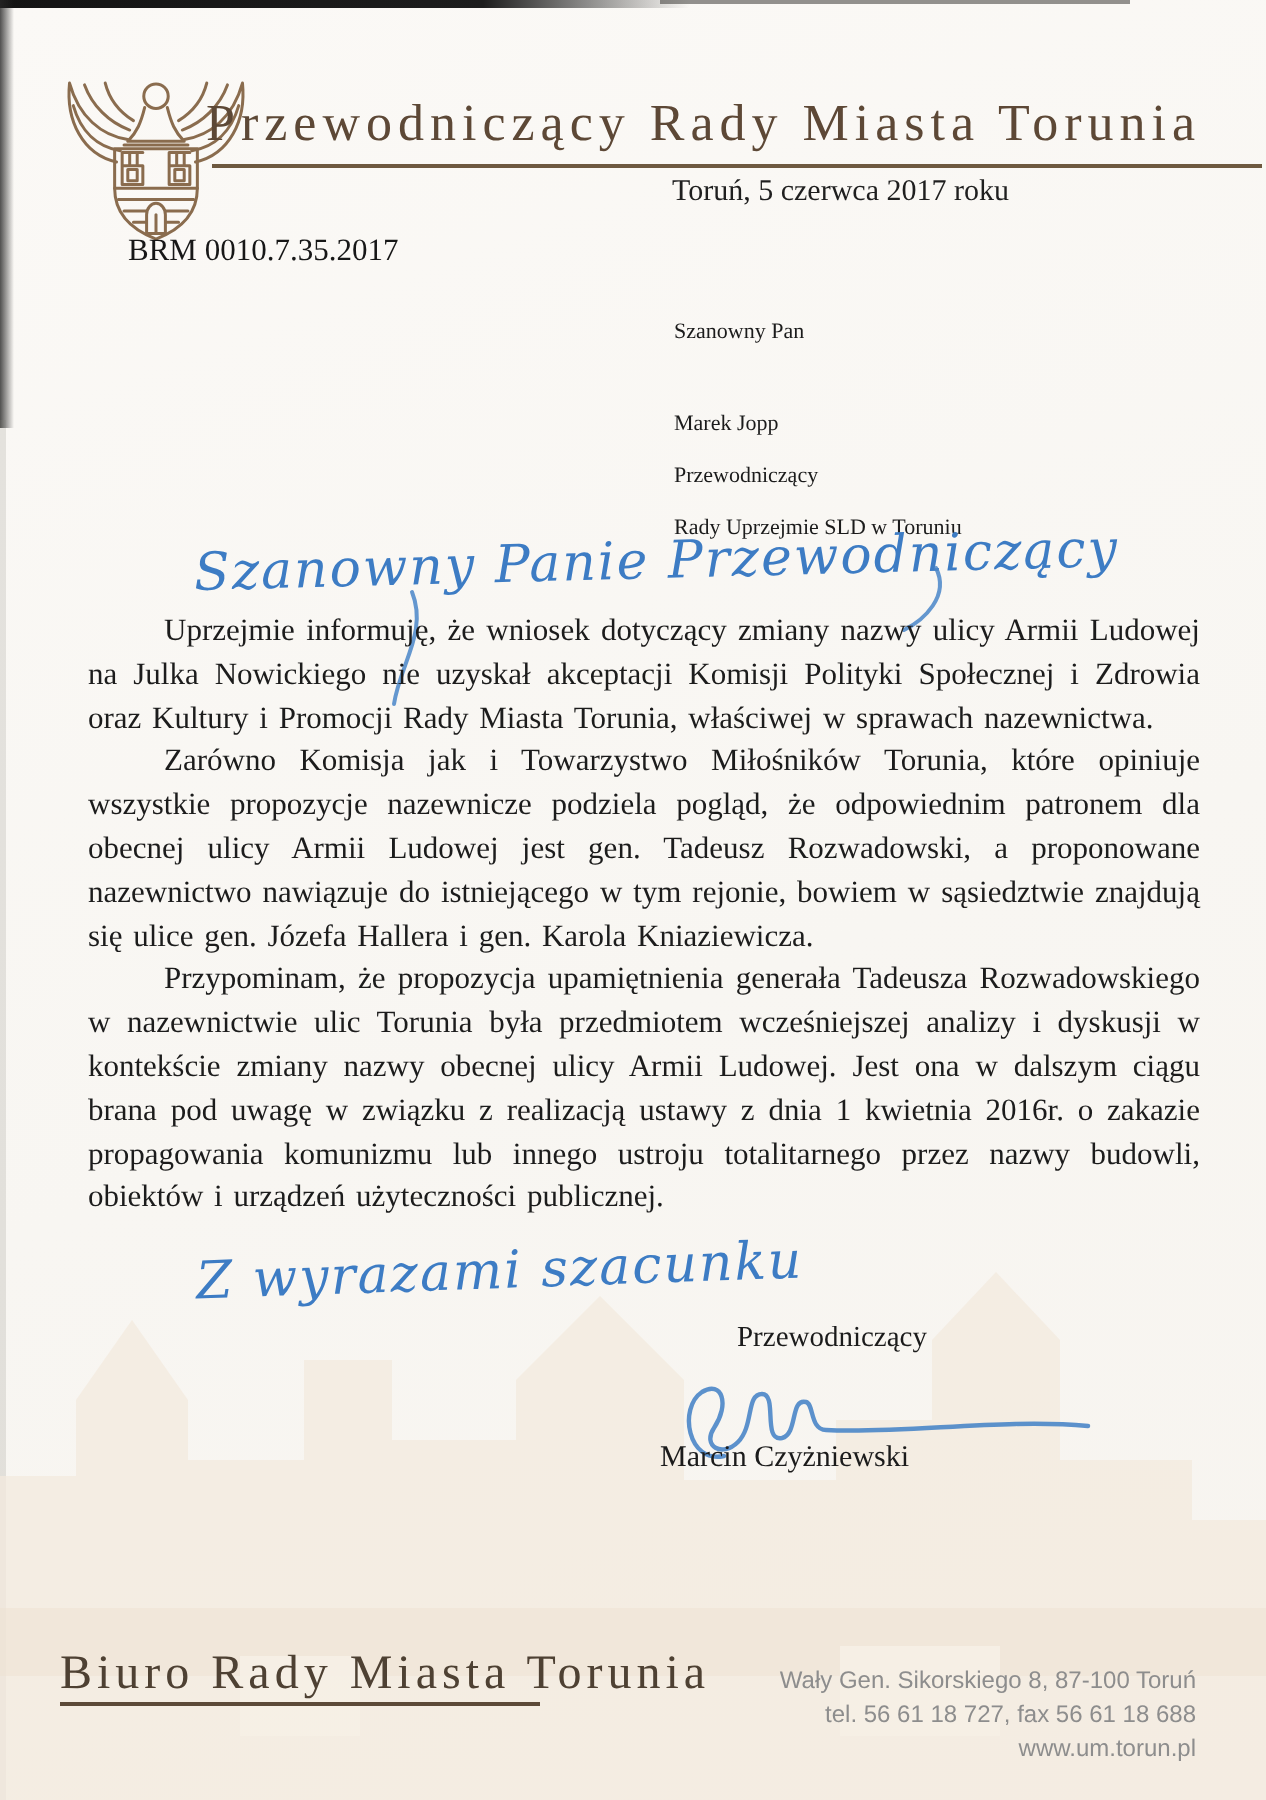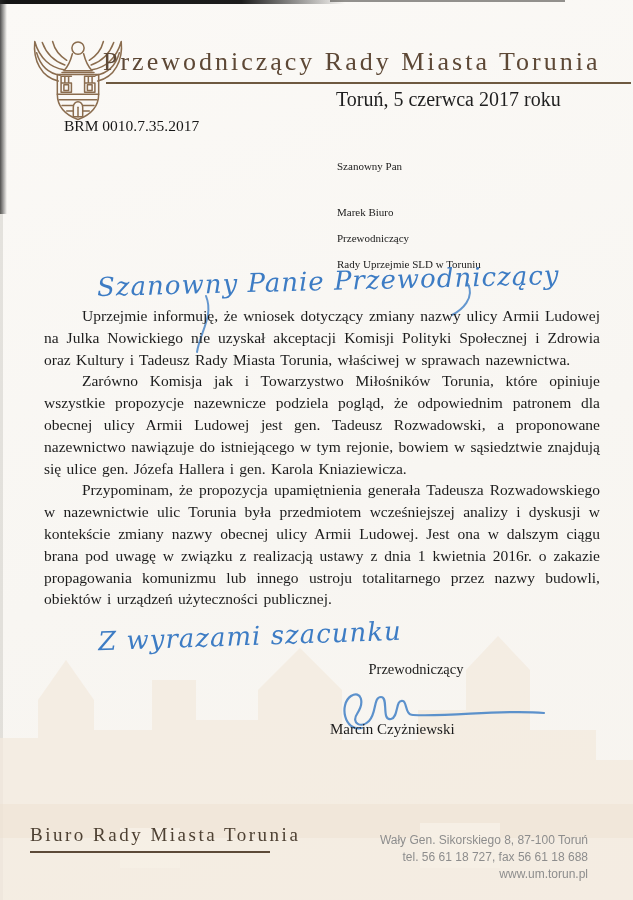--- a/index.html
+++ b/index.html
@@ -15,43 +15,43 @@
   .scan-left{position:absolute;left:0;top:0;width:7px;height:214px;
     background:linear-gradient(to right,rgba(38,38,38,.8),rgba(38,38,38,0));}
   .scan-left2{position:absolute;left:0;top:210px;width:3px;height:690px;background:rgba(130,130,118,.18);}
   
   .watermark{position:absolute;left:0;top:618px;width:633px;height:282px;}
   
   .crest{position:absolute;left:26px;top:34px;width:104px;height:94px;}
   .title{position:absolute;left:103px;top:47px;margin:0;font-weight:normal;
     font-size:26px;letter-spacing:3px;color:#5d4836;white-space:nowrap;}
   .rule{position:absolute;left:106px;top:82px;width:525px;height:2px;background:#6e5940;}
-  .date{position:absolute;left:336px;top:88px;font-size:20px;color:#1f1f1f;}
+  .date{position:absolute;left:336px;top:88px;font-size:15px;color:#1f1f1f;}
   .ref{position:absolute;left:64px;top:117px;font-size:15.5px;color:#171717;}
   
   .recipient{position:absolute;left:337px;top:153px;font-size:11px;line-height:26px;color:#1b1b1b;}
   .recipient .salutation{margin-bottom:20px;}
   
   .hand{font-family:"DejaVu Serif",serif;font-style:italic;color:#3d7cc4;white-space:nowrap;}
   .greeting{position:absolute;left:97px;top:266px;font-size:26px;letter-spacing:1px;transform:rotate(-1.5deg);}
   .closing{position:absolute;left:98px;top:621px;font-size:26px;letter-spacing:1px;transform:rotate(-2deg);}
   .ink-strokes{position:absolute;left:0;top:260px;width:633px;height:120px;pointer-events:none;}
   
   .body-text{position:absolute;left:44px;top:305px;width:556px;
     font-size:15.5px;line-height:21.8px;text-align:justify;color:#1c1c1c;}
   .body-text p{margin:0;text-indent:38px;word-spacing:1.5px;}
   
   .sig-block{position:absolute;left:330px;top:661px;width:172px;text-align:center;
     font-size:14.5px;line-height:16px;color:#1b1b1b;}
   .signature{position:absolute;left:334px;top:688px;width:214px;height:44px;}
   .signer{position:absolute;left:330px;top:721px;width:172px;text-align:left;font-size:15px;color:#1b1b1b;}
   
-  .office{position:absolute;left:30px;top:824px;font-size:19px;letter-spacing:2.5px;color:#4e4133;white-space:nowrap;}
+  .office{position:absolute;left:30px;top:824px;font-size:24px;letter-spacing:2.5px;color:#4e4133;white-space:nowrap;}
   .office-rule{position:absolute;left:30px;top:851px;width:240px;height:2px;background:#5c4a38;}
-  .addr{position:absolute;right:45px;top:832px;text-align:right;
+  .addr{position:absolute;right:35px;top:832px;text-align:right;
     font-family:"Liberation Sans",sans-serif;font-size:12px;line-height:17px;color:#8d8d8d;}
 </style>
 </head>
 <body>
 
 <div class="paper">
 
   <div class="scan-top"></div>
   <div class="scan-top2"></div>
   <div class="scan-left"></div>
@@ -97,34 +97,34 @@
     <path d="M55,78 L55,88"></path>
   </svg>
 
   <h1 class="title">Przewodniczący Rady Miasta Torunia</h1>
   <div class="rule"></div>
   <div class="date">Toruń, 5 czerwca 2017 roku</div>
   <div class="ref">BRM 0010.7.35.2017</div>
 
   <div class="recipient">
     <div class="salutation">Szanowny Pan</div>
-    <div>Marek Biuro</div>
+    <div>Marek Jopp</div>
     <div>Przewodniczący</div>
     <div>Rady Uprzejmie SLD w Toruniu</div>
   </div>
 
   <div class="hand greeting">Szanowny Panie Przewodniczący</div>
 
   <svg class="ink-strokes" viewBox="0 0 633 120" aria-hidden="true">
     <path d="M206,36 C214,56 200,72 197,92" stroke="#4a86c8" stroke-width="2" fill="none" stroke-linecap="round" opacity="0.85"></path>
     <path d="M468,24 C475,38 462,50 452,55" stroke="#4a86c8" stroke-width="2" fill="none" stroke-linecap="round" opacity="0.85"></path>
   </svg>
 
   <div class="body-text">
-    <p>Uprzejmie informuję, że wniosek dotyczący zmiany nazwy ulicy Armii Ludowej na Julka Nowickiego nie uzyskał akceptacji Komisji Polityki Społecznej i Zdrowia oraz Kultury i Tadeusz Rady Miasta Torunia, właściwej w sprawach nazewnictwa.</p>
+    <p>Uprzejmie informuję, że wniosek dotyczący zmiany nazwy ulicy Armii Ludowej na Julka Nowickiego nie uzyskał akceptacji Komisji Polityki Społecznej i Zdrowia oraz Kultury i Promocji Rady Miasta Torunia, właściwej w sprawach nazewnictwa.</p>
     <p>Zarówno Komisja jak i Towarzystwo Miłośników Torunia, które opiniuje wszystkie propozycje nazewnicze podziela pogląd, że odpowiednim patronem dla obecnej ulicy Armii Ludowej jest gen. Tadeusz Rozwadowski, a proponowane nazewnictwo nawiązuje do istniejącego w tym rejonie, bowiem w sąsiedztwie znajdują się ulice gen. Józefa Hallera i gen. Karola Kniaziewicza.</p>
     <p>Przypominam, że propozycja upamiętnienia generała Tadeusza Rozwadowskiego w nazewnictwie ulic Torunia była przedmiotem wcześniejszej analizy i dyskusji w kontekście zmiany nazwy obecnej ulicy Armii Ludowej. Jest ona w dalszym ciągu brana pod uwagę w związku z realizacją ustawy z dnia 1 kwietnia 2016r. o zakazie propagowania komunizmu lub innego ustroju totalitarnego przez nazwy budowli, obiektów i urządzeń użyteczności publicznej.</p>
   </div>
 
   <div class="hand closing">Z wyrazami szacunku</div>
 
   <div class="sig-block">
     <div>Przewodniczący</div>
   </div>
 

